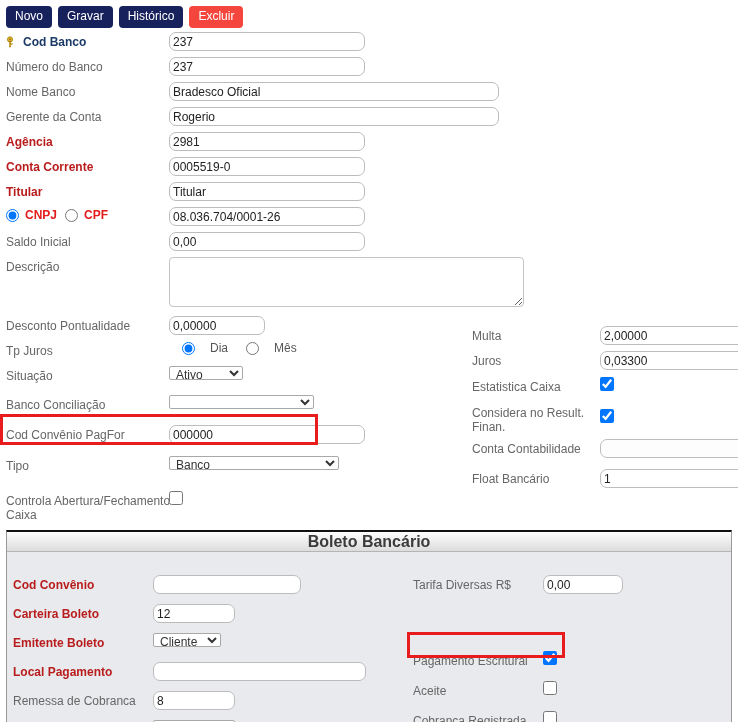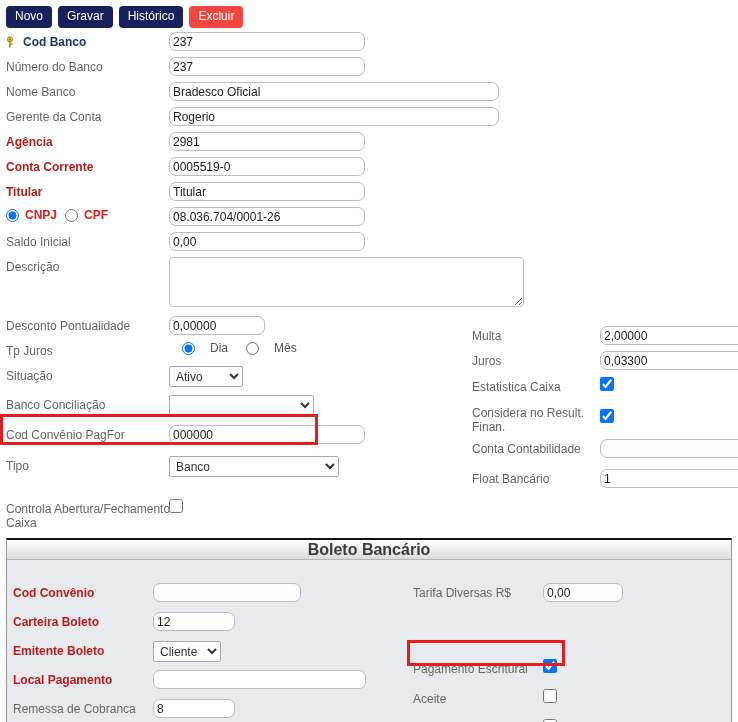--- a/index.html
+++ b/index.html
@@ -78,21 +78,21 @@
     border: 1px solid #c5c5c5;
     border-radius: 4px;
     background: #ffffff;
     resize: both;
     font-family: "Liberation Sans", sans-serif;
     font-size: 12px;
     outline: none;
   }
 
   select.sel {
-    height: 21px;
+    height: 14px;
     border: 1px solid #a9a9a9;
     border-radius: 2px;
     background: #ffffff;
     font-family: "Liberation Sans", sans-serif;
     font-size: 12px;
     color: #333333;
     padding-left: 2px;
     outline: none;
   }
   .sel-sm { width: 62px; }
@@ -297,21 +297,21 @@
 
   <div class="row" style="margin-top:8px;">
     <div class="lbl">Tipo</div>
     <div class="ctl">
       <select class="sel sel-xl">
         <option>Banco</option>
       </select>
     </div>
   </div>
 
-  <div class="row" style="margin-top:20px;">
+  <div class="row" style="margin-top:12px;">
     <div class="lbl" style="width:170px;flex:0 0 170px;">Controla Abertura/Fechamento Caixa</div>
     <div class="ctl" style="margin-left:-7px;">
       <input type="checkbox" style="">
     </div>
   </div>
 
   <div class="right-col" style="top:294px;">
     <div class="rrow">
       <div class="rlbl">Multa</div>
       <input class="tf w-xxl" value="2,00000" style="">

